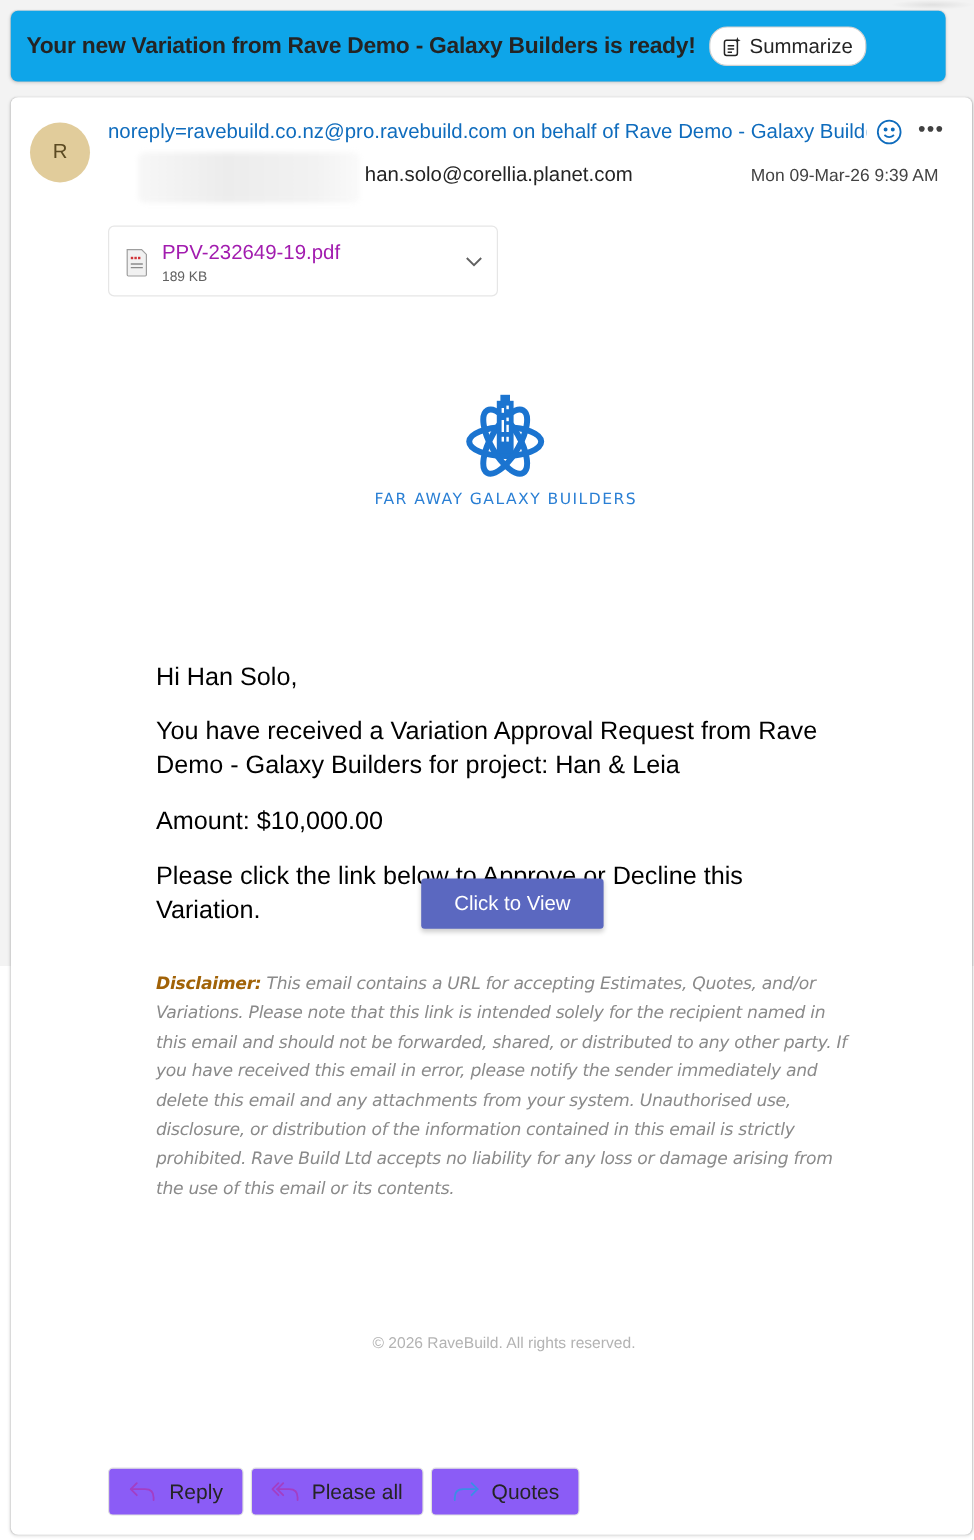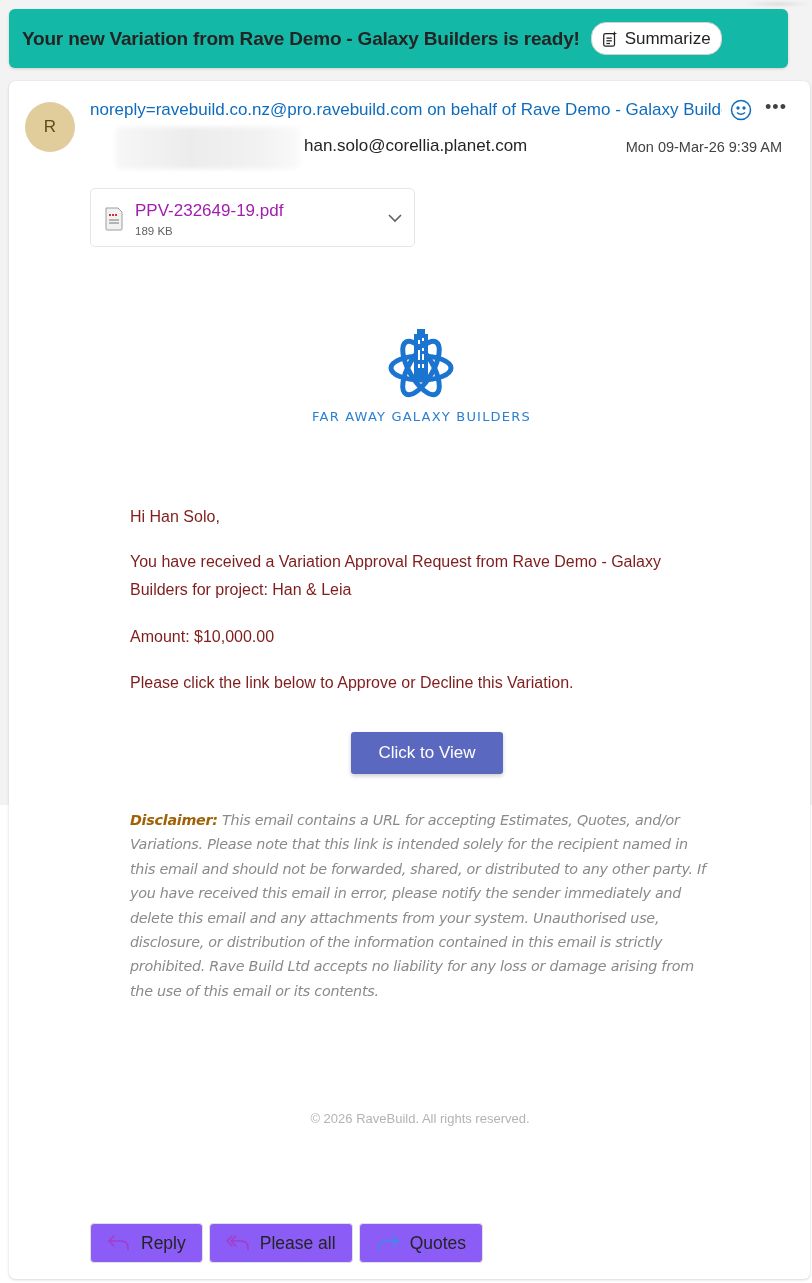--- a/index.html
+++ b/index.html
@@ -14,21 +14,21 @@
       position: absolute; left: 0; top: 0; width: 812px; height: 805px;
       background: #f3f3f3;
     }
     .bg-shadow-tr {
       position: absolute; right: 0; top: 0; width: 70px; height: 8px;
       background: radial-gradient(ellipse at center, rgba(0,0,0,0.08), rgba(0,0,0,0) 70%);
     }
     
     .subject-card {
       position: absolute; left: 9px; top: 9px; width: 779px; height: 59px;
-      background: #14b8a6; border-radius: 6px;
+      background: #0ea5e9; border-radius: 6px;
       box-shadow: 0 1px 3px rgba(0,0,0,0.14), 0 0 1px rgba(0,0,0,0.1);
       display: flex; align-items: center; padding-left: 13px;
     }
     .subject-title {
       font-size: 19px; font-weight: bold; color: #242424; letter-spacing: -0.2px;
       white-space: nowrap;
     }
     .summarize-btn {
       margin-left: 11px; height: 33px; padding: 0 10px 0 9px;
       border: 1px solid #d1d1d1; border-radius: 15px; background: #fff;
@@ -88,21 +88,21 @@
 
     
     .logo { position: absolute; left: 290px; top: 245px; width: 245px; height: 105px; }
     .logo-text {
       position: absolute; left: 0; top: 83px; width: 245px; text-align: center;
       font-family: "DejaVu Sans", sans-serif; font-size: 13px; letter-spacing: 1.2px;
       color: #2a7fd4; font-weight: normal;
     }
     .body-text {
       position: absolute; left: 121px; width: 560px;
-      font-size: 16px; color: #7f1d1d; line-height: 28px;
+      font-size: 21px; color: #000000; line-height: 28px; margin-top: 48px;
     }
     .cta {
       position: absolute; left: 342px; top: 651px; width: 152px; height: 42px;
       background: #5b68c0; color: #fff; border-radius: 3px;
       box-shadow: 0 2px 4px rgba(0,0,0,0.2);
       display: flex; align-items: center; justify-content: center;
       font-size: 17px; cursor: pointer;
     }
     .disclaimer {
       position: absolute; left: 121px; top: 727px; width: 582px;

